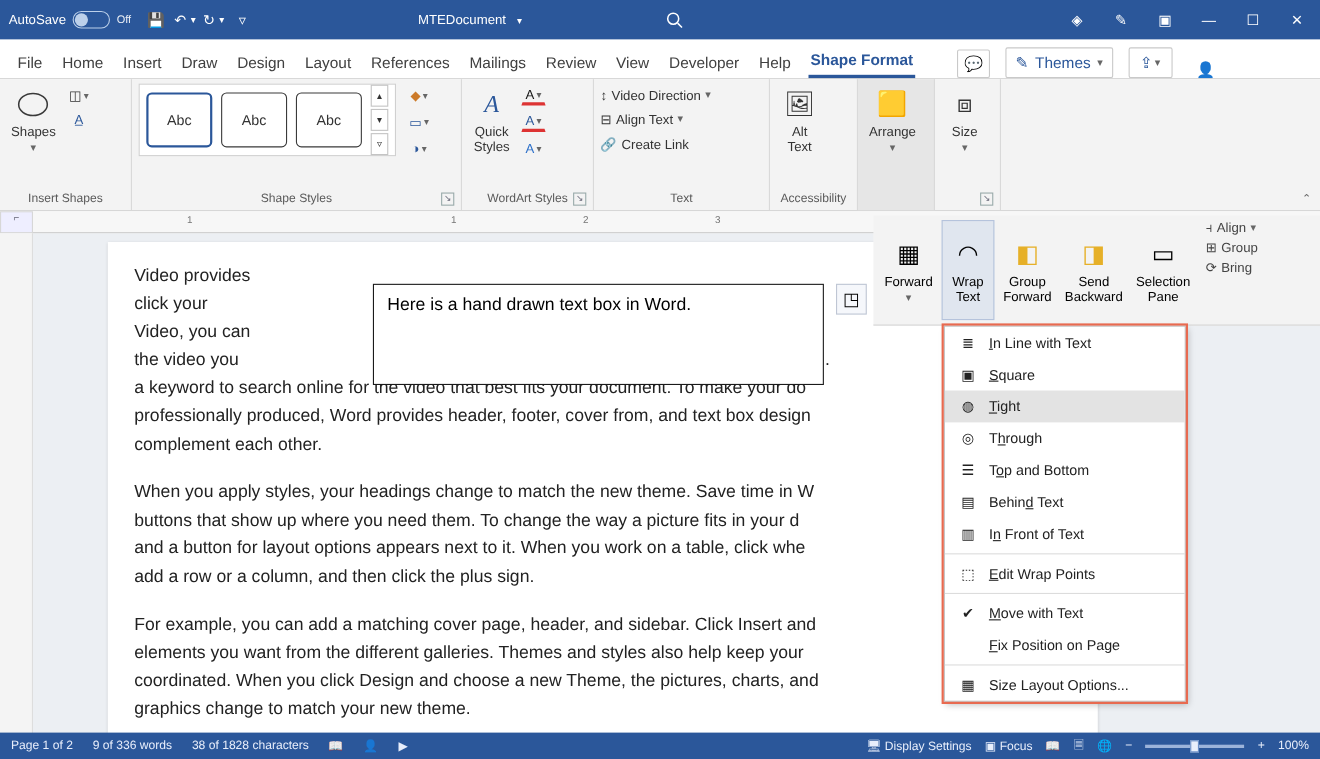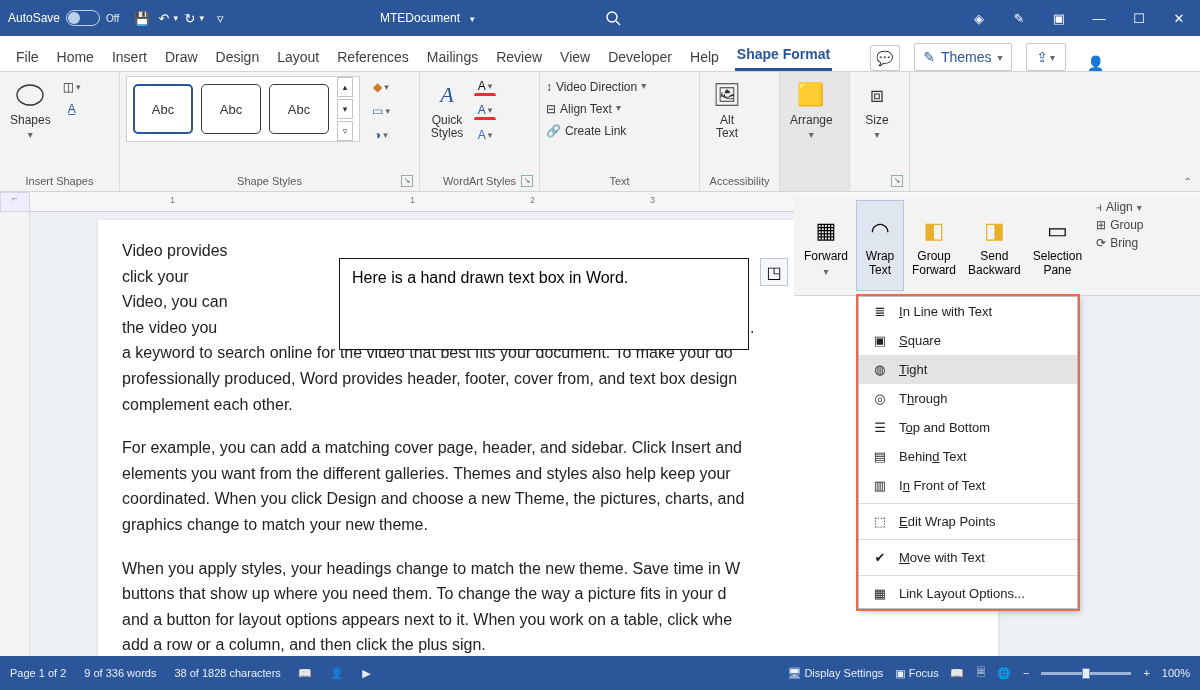--- a/index.html
+++ b/index.html
@@ -56,21 +56,21 @@
   .side-btns { display: flex; flex-direction: column; gap: 4px; margin-left: 6px; font-size: 12px; color: #444; }
   .side-btns div { display: flex; align-items: center; gap: 4px; }
 
   .wrap-menu { position: absolute; left: 858px; top: 296px; width: 220px; background: #fff; border: 1px solid #bfbfbf; box-shadow: 2px 3px 6px rgba(0,0,0,0.25); outline: 2px solid #e86a50; outline-offset: 0; }
   .wrap-menu .mi { display: flex; align-items: center; gap: 10px; padding: 7px 12px; font-size: 13px; color: #222; cursor: pointer; }
   .wrap-menu .mi .mic { width: 18px; height: 14px; display: inline-flex; align-items: center; justify-content: center; }
   .wrap-menu .mi.hover { background: #e3e3e3; }
   .wrap-menu .sep { height: 1px; background: #dcdcdc; margin: 3px 0; }
   .wrap-menu .mi .u { text-decoration: underline; }
 
-  .statusbar { height: 34px; background: #2b579a; color: #e8eefb; display: flex; align-items: center; font-size: 11px; padding: 0 10px; gap: 18px; position: absolute; bottom: 0; left: 0; right: 0; }
+  .statusbar { height: 24px; background: #2b579a; color: #e8eefb; display: flex; align-items: center; font-size: 11px; padding: 0 10px; gap: 18px; position: absolute; bottom: 0; left: 0; right: 0; }
   .statusbar .right { margin-left: auto; display: flex; align-items: center; gap: 12px; }
   .slider { width: 90px; height: 3px; background: #9bb3da; position: relative; }
   .slider .thumb { position: absolute; left: 45%; top: -4px; width: 8px; height: 11px; background: #e8eefb; border: 1px solid #6b8ec7; }
 
   .caret::after { content: "▾"; font-size: 9px; margin-left: 2px; color: #666; }
   .wcaret::after { content: "▾"; font-size: 9px; margin-left: 4px; color: #fff;}
   .chevron { font-size: 10px; color: #666; }
 </style>
 </head>
 <body>
@@ -261,31 +261,31 @@
     <p>
       <span>Video provides</span><span style="display:inline-block;width:440px"></span><br>
       <span>click your</span><span style="display:inline-block;width:460px"></span><span>poi…</span><br>
       <span>Video, you can</span><span style="display:inline-block;width:430px"></span><span>paste in the</span><br>
       <span>the video you</span><span style="display:inline-block;width:450px"></span><span>want to add.</span><br>
       <span>a keyword to search online for the video that best fits your document. To make your do</span><br>
       <span>professionally produced, Word provides header, footer, cover from, and text box design</span><br>
       <span>complement each other.</span>
     </p>
     <p>
+      <span>When you apply styles, your headings change to match the new theme. Save time in W</span><br>
+      <span>buttons that show up where you need them. To change the way a picture fits in your d</span><br>
+      <span>and a button for layout options appears next to it. When you work on a table, click whe</span><br>
+      <span>add a row or a column, and then click the plus sign.</span>
+    </p>
+    <p>
       <span>For example, you can add a matching cover page, header, and sidebar. Click Insert and</span><br>
       <span>elements you want from the different galleries. Themes and styles also help keep your</span><br>
       <span>coordinated. When you click Design and choose a new Theme, the pictures, charts, and</span><br>
       <span>graphics change to match your new theme.</span>
     </p>
-    <p>
-      <span>When you apply styles, your headings change to match the new theme. Save time in W</span><br>
-      <span>buttons that show up where you need them. To change the way a picture fits in your d</span><br>
-      <span>and a button for layout options appears next to it. When you work on a table, click whe</span><br>
-      <span>add a row or a column, and then click the plus sign.</span>
-    </p>
   </div>
 </div>
 
 <div class="textbox">
   <span>Here is a hand drawn text box in Word.</span>
 </div>
 
 <div style="position:absolute;left:760px;top:258px;width:28px;height:28px;border:1px solid #bfc6d4;background:#f5f7fb;display:flex;align-items:center;justify-content:center">◳</div>
 
 <div class="arrange-pop">
@@ -363,24 +363,28 @@
   <div class="sep"></div>
   <div class="mi">
       <span class="mic">⬚</span>
       <span><span class="u">E</span>dit Wrap Points</span>
     </div>
   <div class="sep"></div>
   <div class="mi">
       <span class="mic">✔</span>
       <span><span class="u">M</span>ove with Text</span>
     </div>
+  <div class="mi">
+      <span class="mic"></span>
+      <span><span class="u">F</span>ix Position on Page</span>
+    </div>
   <div class="sep"></div>
   <div class="mi">
       <span class="mic">▦</span>
-      <span>Link Layout Options...</span>
+      <span>Size Layout Options...</span>
     </div>
 </div>
 
 <div class="statusbar">
   <span>Page 1 of 2</span>
   <span>9 of 336 words</span>
   <span>38 of 1828 characters</span>
   <span>📖</span>
   <span>👤</span>
   <span>▶</span>

